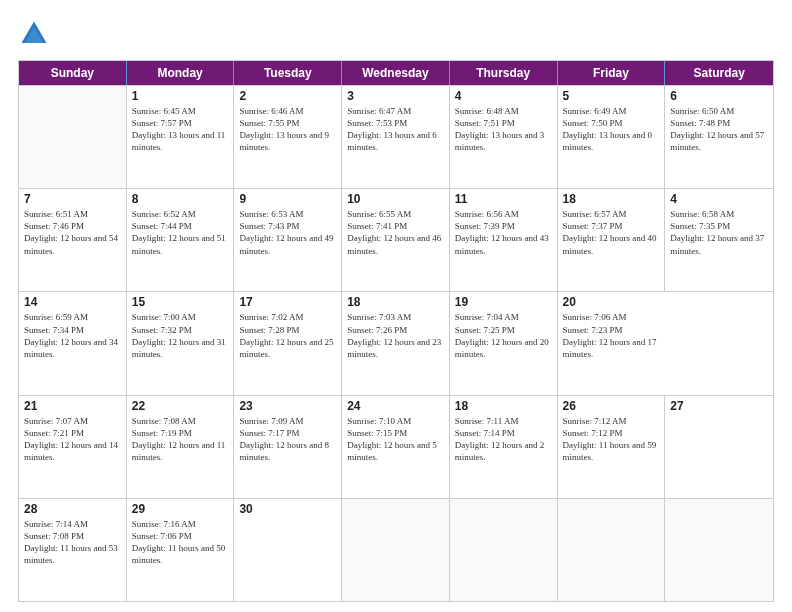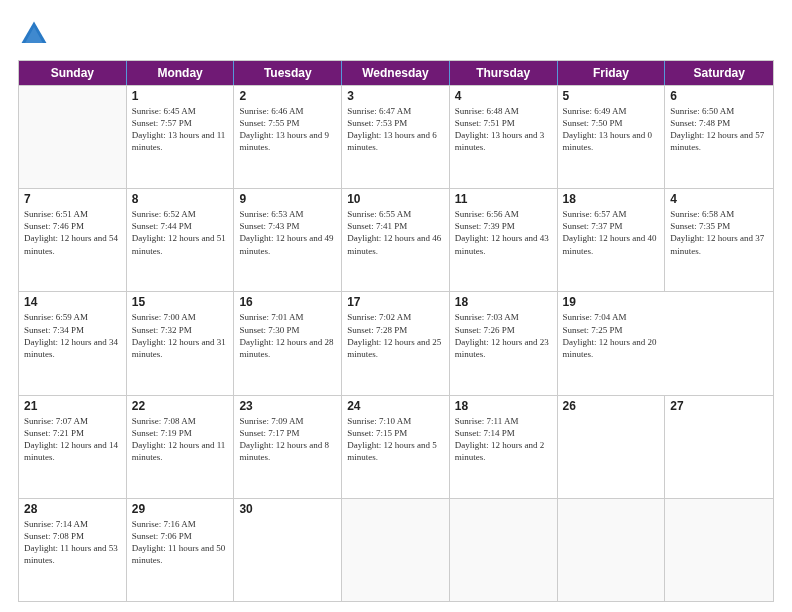--- a/index.html
+++ b/index.html
@@ -198,35 +198,35 @@
         <div class="cal-row">
           <div class="cal-cell">
             <div class="cell-date">14</div>
             <div class="cell-info">Sunrise: 6:59 AM<br>Sunset: 7:34 PM<br>Daylight: 12 hours and 34 minutes.</div>
           </div>
           <div class="cal-cell">
             <div class="cell-date">15</div>
             <div class="cell-info">Sunrise: 7:00 AM<br>Sunset: 7:32 PM<br>Daylight: 12 hours and 31 minutes.</div>
           </div>
           <div class="cal-cell">
-            <div class="cell-date">16</div>
-            <div class="cell-info">Sunrise: 7:01 AM<br>Sunset: 7:30 PM<br>Daylight: 12 hours and 28 minutes.</div>
-          </div>
-          <div class="cal-cell">
             <div class="cell-date">17</div>
             <div class="cell-info">Sunrise: 7:02 AM<br>Sunset: 7:28 PM<br>Daylight: 12 hours and 25 minutes.</div>
           </div>
           <div class="cal-cell">
             <div class="cell-date">18</div>
             <div class="cell-info">Sunrise: 7:03 AM<br>Sunset: 7:26 PM<br>Daylight: 12 hours and 23 minutes.</div>
           </div>
           <div class="cal-cell">
             <div class="cell-date">19</div>
             <div class="cell-info">Sunrise: 7:04 AM<br>Sunset: 7:25 PM<br>Daylight: 12 hours and 20 minutes.</div>
           </div>
+          <div class="cal-cell">
+            <div class="cell-date">20</div>
+            <div class="cell-info">Sunrise: 7:06 AM<br>Sunset: 7:23 PM<br>Daylight: 12 hours and 17 minutes.</div>
+          </div>
         </div>
         <div class="cal-row">
           <div class="cal-cell">
             <div class="cell-date">21</div>
             <div class="cell-info">Sunrise: 7:07 AM<br>Sunset: 7:21 PM<br>Daylight: 12 hours and 14 minutes.</div>
           </div>
           <div class="cal-cell">
             <div class="cell-date">22</div>
             <div class="cell-info">Sunrise: 7:08 AM<br>Sunset: 7:19 PM<br>Daylight: 12 hours and 11 minutes.</div>
           </div>
@@ -237,20 +237,21 @@
           <div class="cal-cell">
             <div class="cell-date">24</div>
             <div class="cell-info">Sunrise: 7:10 AM<br>Sunset: 7:15 PM<br>Daylight: 12 hours and 5 minutes.</div>
           </div>
           <div class="cal-cell">
             <div class="cell-date">18</div>
             <div class="cell-info">Sunrise: 7:11 AM<br>Sunset: 7:14 PM<br>Daylight: 12 hours and 2 minutes.</div>
           </div>
           <div class="cal-cell">
             <div class="cell-date">26</div>
+            <div class="cell-info">Sunrise: 7:12 AM<br>Sunset: 7:12 PM<br>Daylight: 11 hours and 59 minutes.</div>
           </div>
           <div class="cal-cell">
             <div class="cell-date">27</div>
           </div>
         </div>
         <div class="cal-row">
           <div class="cal-cell">
             <div class="cell-date">28</div>
             <div class="cell-info">Sunrise: 7:14 AM<br>Sunset: 7:08 PM<br>Daylight: 11 hours and 53 minutes.</div>
           </div>

